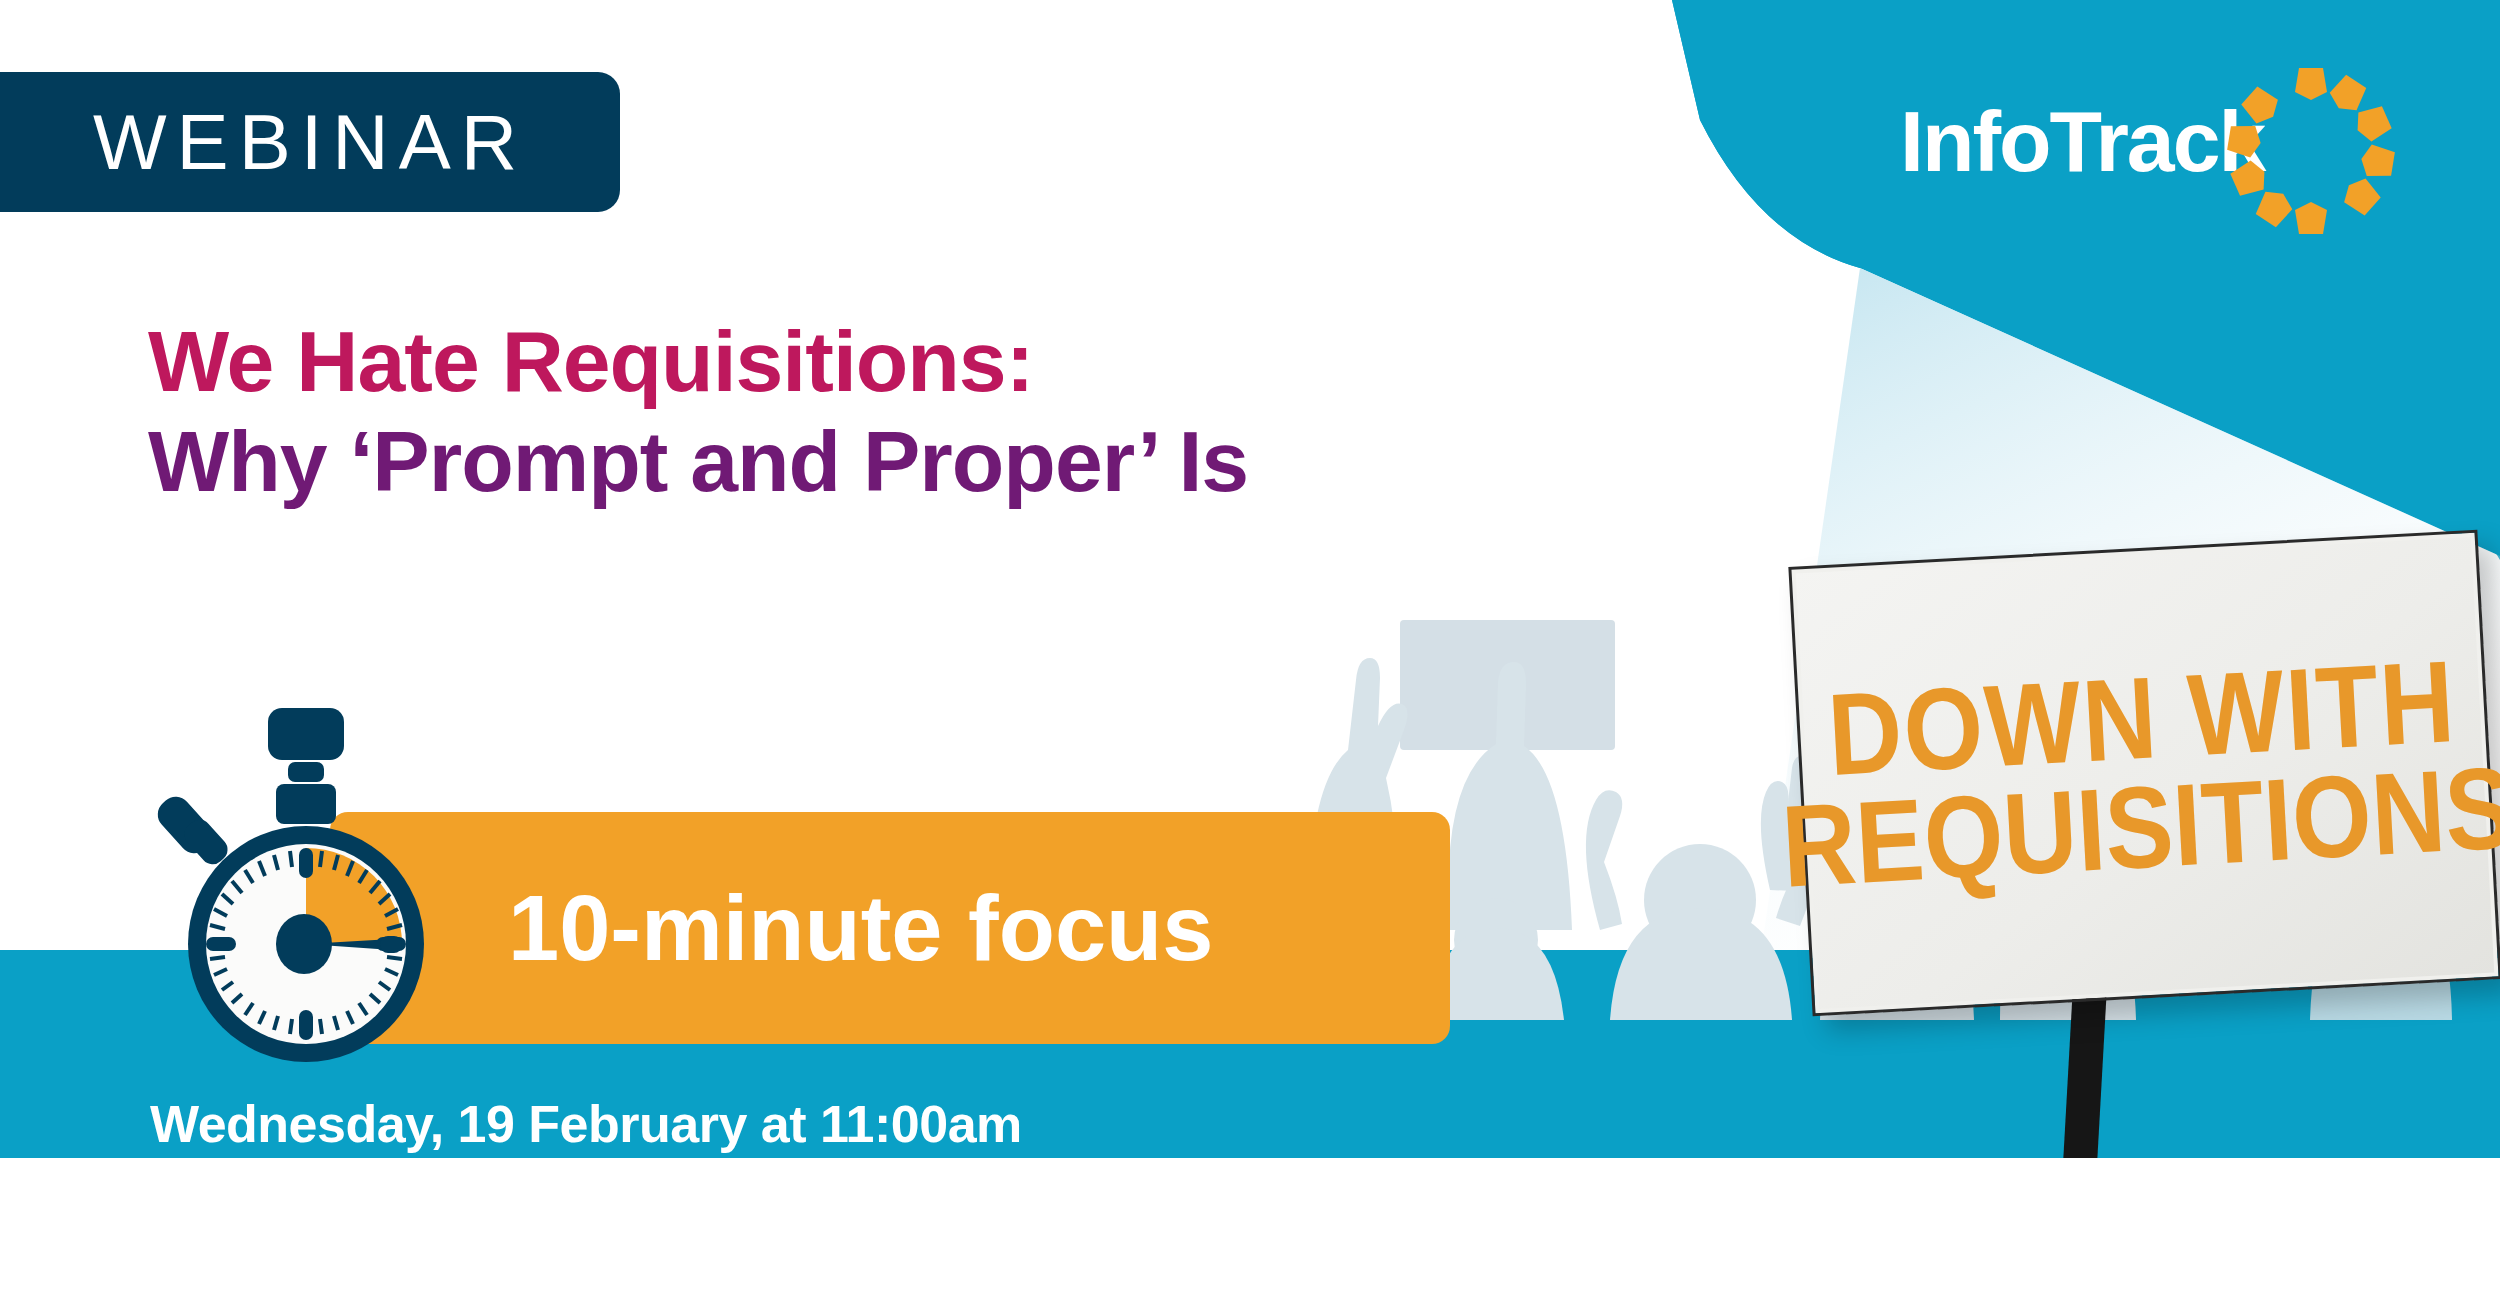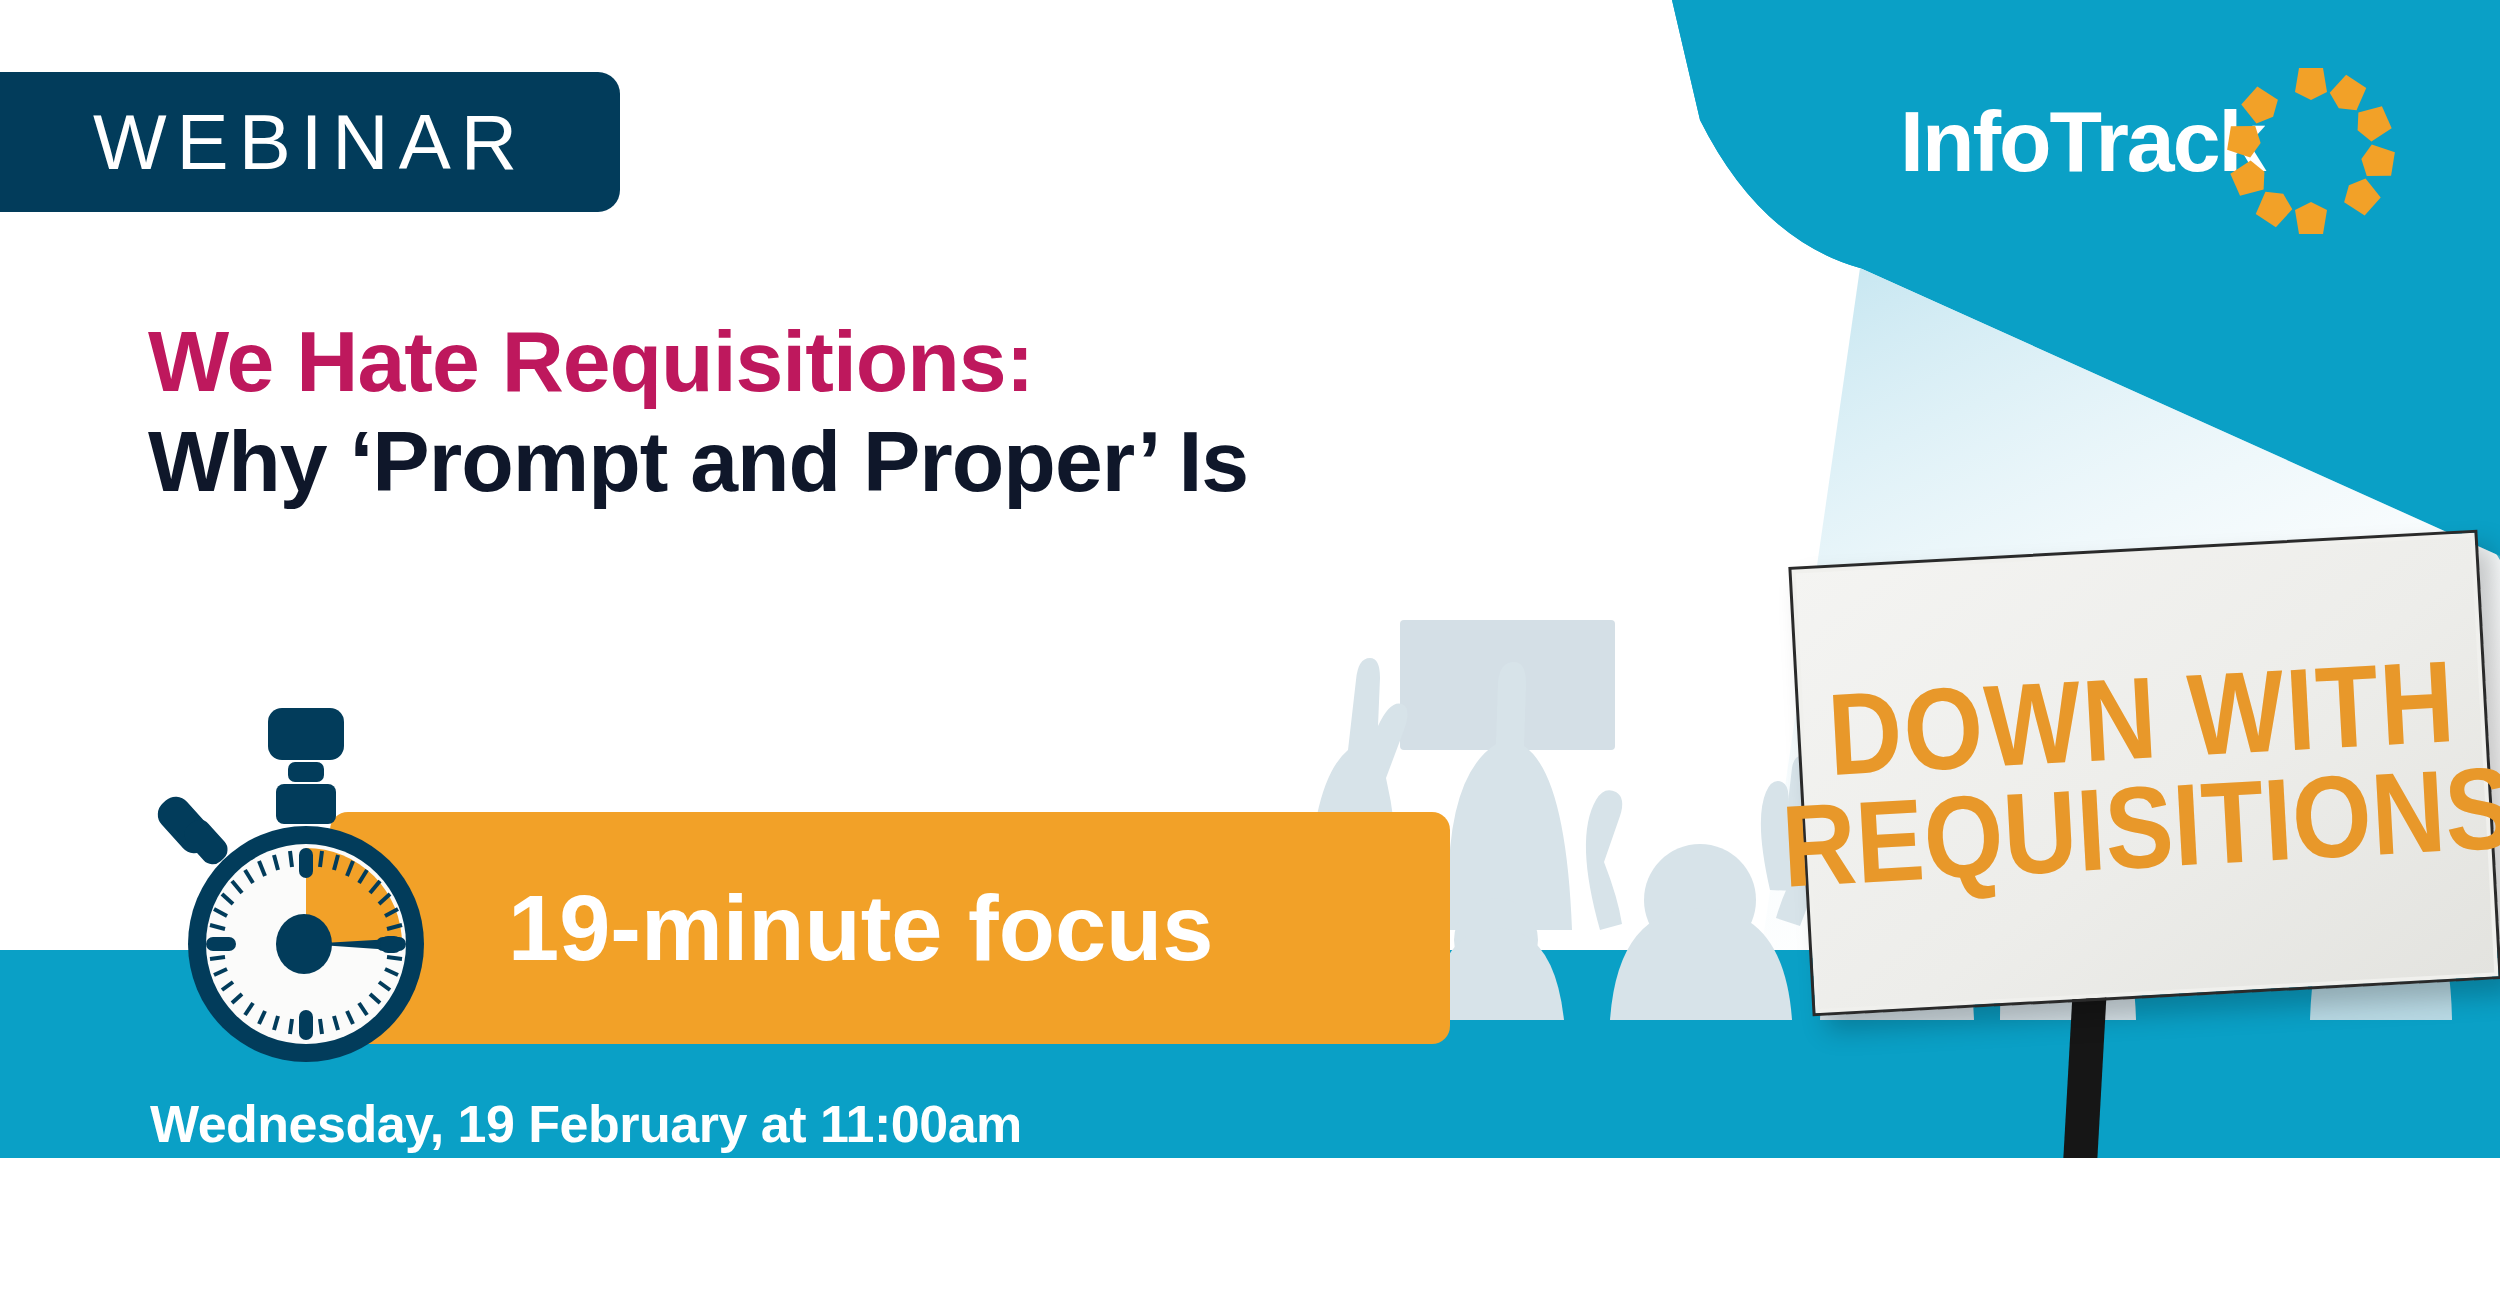--- a/index.html
+++ b/index.html
@@ -84,21 +84,21 @@
   }
   .headline-line {
     font-family: "Liberation Sans", sans-serif;
     font-weight: bold;
     font-size: 86px;
     line-height: 1.16;
     letter-spacing: -1px;
     white-space: nowrap;
   }
   .headline-line.navy  { color: #be185d; margin-top: 40px; }
-  .headline-line.cyan  { color: #0f172a; }
+  .headline-line.cyan  { color: #701a75; }
 
   
   .focus-badge {
     position: absolute;
     left: 330px;
     top: 812px;
     width: 1120px;
     height: 232px;
     background: #F2A128;
     border-radius: 18px;
@@ -270,21 +270,21 @@
   <div class="webinar-badge">
     <span class="webinar-badge-label">WEBINAR</span>
   </div>
 
   <div class="headline-block">
     <div class="headline-line navy">We Hate Requisitions:</div>
     <div class="headline-line cyan">Why ‘Prompt and Proper’ Is</div>
   </div>
 
   <div class="focus-badge">
-    <span class="focus-badge-label">19-minute focus</span>
+    <span class="focus-badge-label">10-minute focus</span>
   </div>
 
   <svg class="stopwatch" viewBox="0 0 330 360">
     <g fill="#023C5B">
 
       <rect x="128" y="2" width="76" height="52" rx="14"></rect>
       <rect x="148" y="56" width="36" height="20" rx="7"></rect>
       <rect x="136" y="78" width="60" height="40" rx="8"></rect>
 
       <rect x="28" y="88" width="34" height="62" rx="15" transform="rotate(-42 45 119)"></rect>

